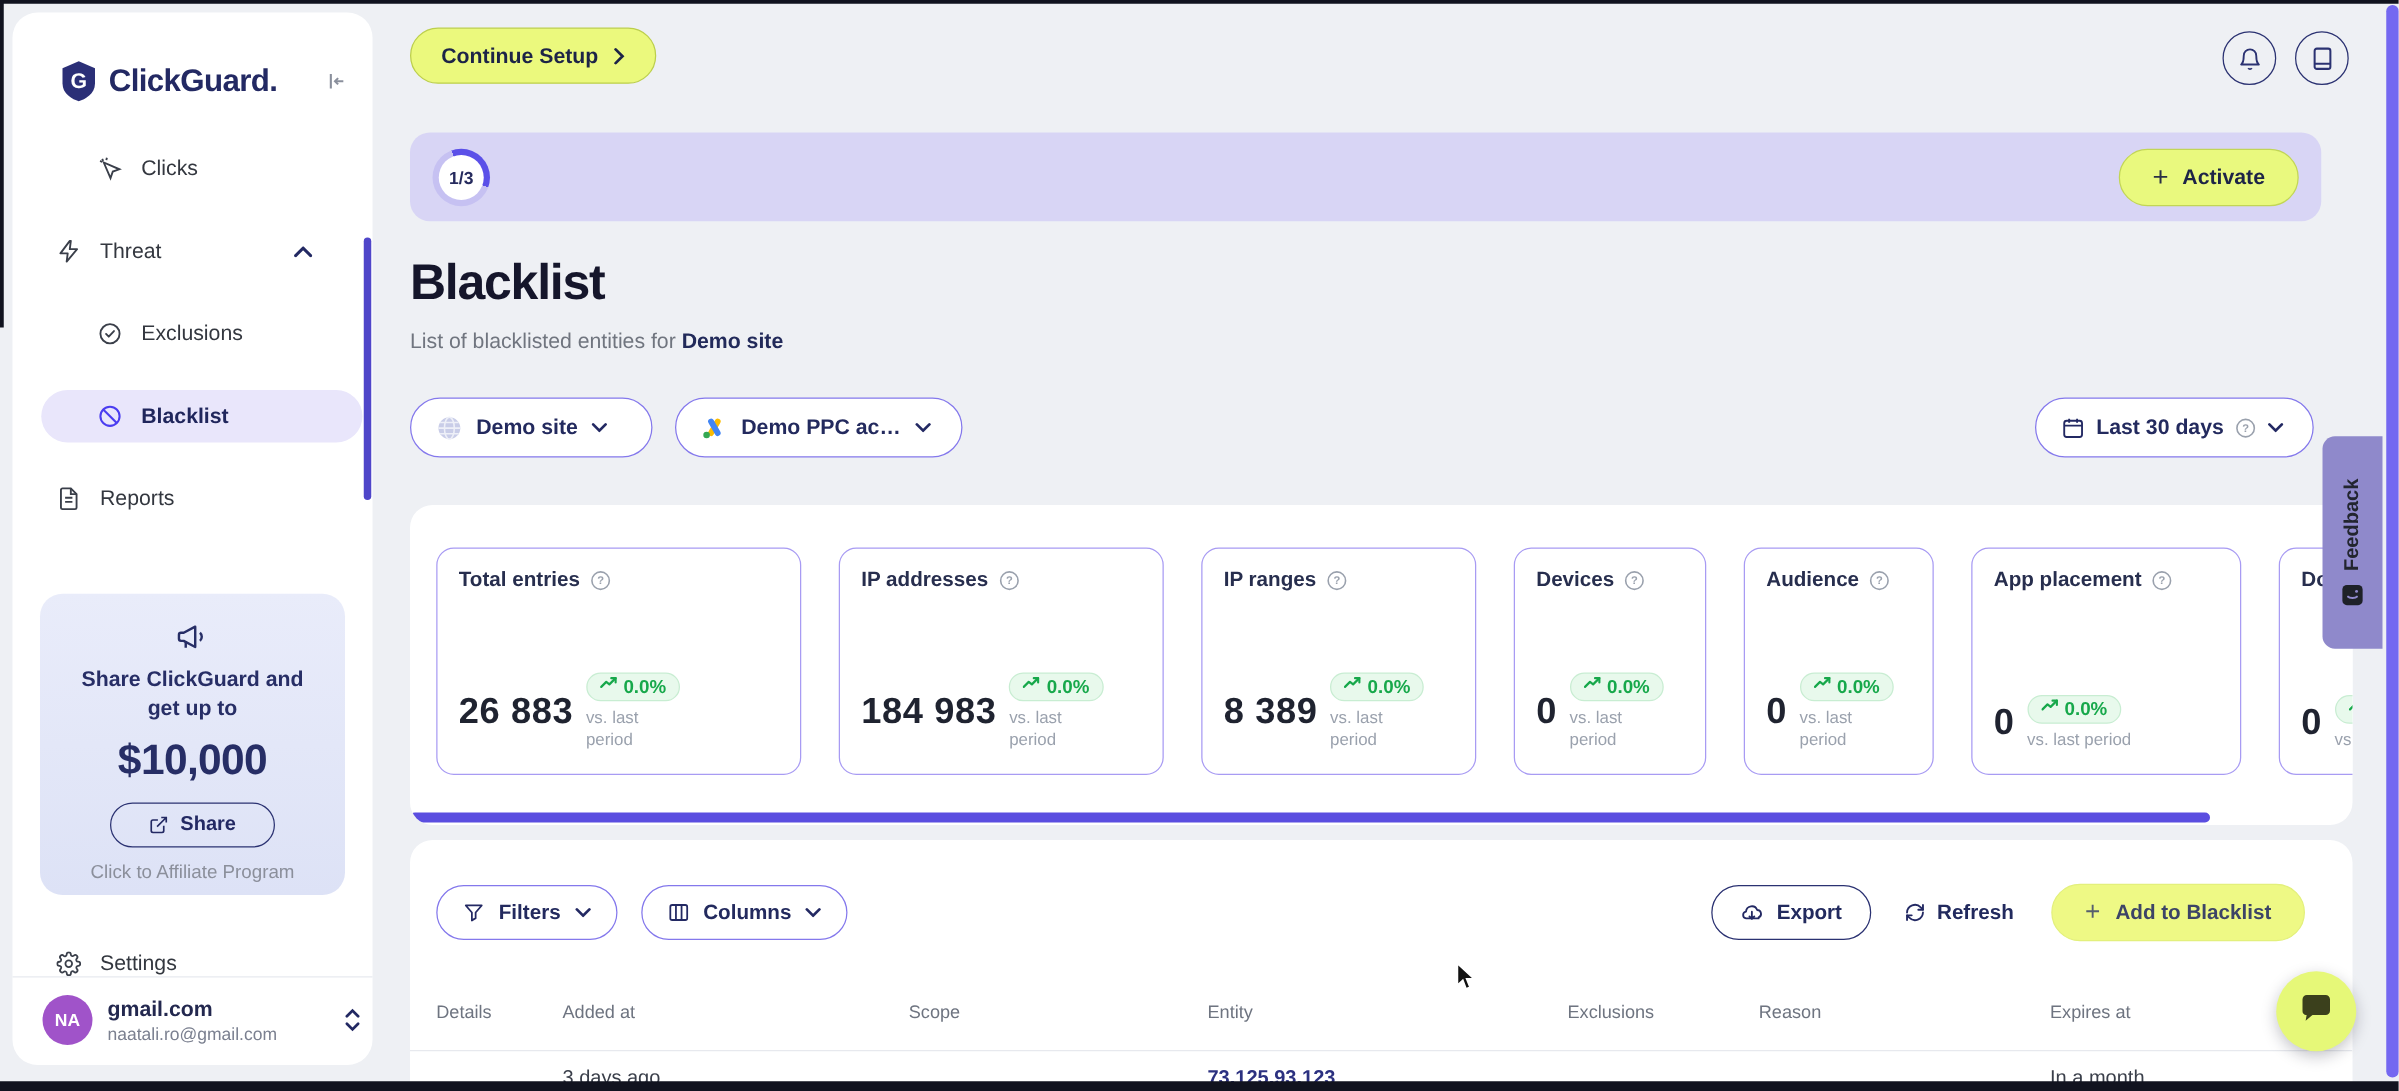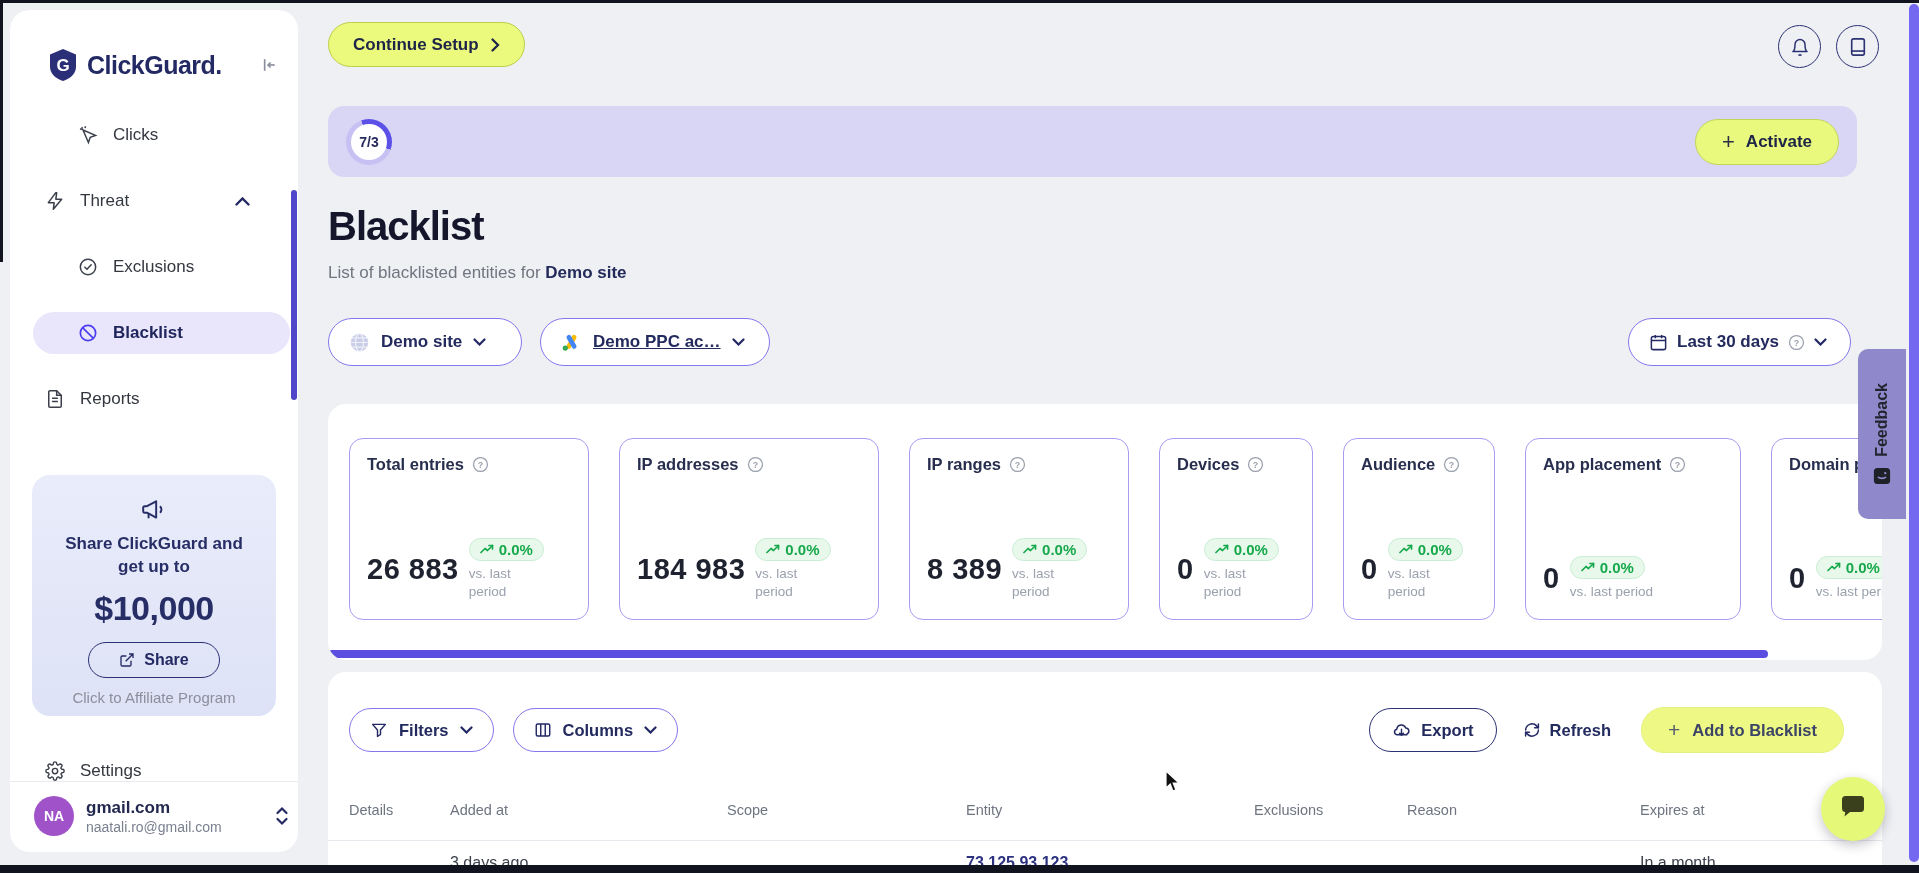--- a/index.html
+++ b/index.html
@@ -107,35 +107,35 @@
 
   
   .pill {
     position:absolute; top:318px; height:48px; border-radius:24px;
     background:#fff; border:1.6px solid #8478ec;
     display:inline-flex; align-items:center; gap:11px; padding:0 20px;
     font-size:17px; font-weight:600; color:#232a5e; cursor:pointer;
   }
   .pill .chev { color:#232963; }
   .pill.site { left:328px; width:194px; }
-  .pill.ppc  { left:540px; width:230px;text-decoration:underline; }
+  .pill.ppc  { left:540px; width:230px; }
   .pill.range{ left:1628px; width:223px; gap:9px; }
 
   
   .panel1 { position:absolute; left:328px; top:404px; width:1554px; height:256px;
     background:#fff; border-radius:18px; overflow:hidden; }
   .cards { position:absolute; left:21px; top:34px; display:flex; gap:30px; }
   .card { flex:none; height:182px; border:1.6px solid #a89bf3; border-radius:14px;
     background:#fff; padding:16px 17px; position:relative; }
   .card-title { display:flex; align-items:center; gap:8px; font-size:16.5px; font-weight:600; color:#272e4e; white-space:nowrap; overflow:hidden; }
   .help-ic { color:#9aa1ad; flex:none; }
   .card-bottom { position:absolute; left:17px; right:8px; bottom:18px; display:flex; align-items:center; gap:10px; }
   .card-value { font-size:29px; font-weight:700; color:#1f2330; letter-spacing:0.5px; white-space:nowrap; }
   .delta-col { display:flex; flex-direction:column; align-items:flex-start; }
-  .badge { display:inline-flex; align-items:center; gap:5px; background:#e8f9ec;
+  .badge { display:inline-flex; align-items:flex-start; gap:5px; background:#e8f9ec;
     border:1px solid #c8edd2; border-radius:12px; padding:2px 10px;
     color:#17a84b; font-size:15px; font-weight:600; }
   .note { font-size:13.5px; color:#9aa1ad; margin-top:4px; line-height:1.35; width:64px; }
   .note.wide { width:auto; white-space:nowrap; }
   .hscroll-thumb { position:absolute; left:0; bottom:2px; width:1440px; height:8px; background:#5b4ee0; border-radius:4px; cursor:pointer; }
 
   
   .panel2 { position:absolute; left:328px; top:672px; width:1554px; height:194px;
     background:#fff; border-radius:18px 18px 0 0; overflow:hidden; }
   .toolbar { position:absolute; left:21px; right:38px; top:35px; display:flex; align-items:center; }
@@ -319,21 +319,21 @@
   <span>
     <svg width="18" height="20" viewBox="0 0 20 22" fill="none" stroke="currentColor" stroke-width="1.8">
         <rect x="3" y="2" width="14" height="18" rx="2"></rect>
         <path d="M3 15.5h14"></path>
       </svg>
   </span>
 </button>
 
 <div class="banner">
   <span class="ring">
-    <span class="ring-inner">7/3</span>
+    <span class="ring-inner">1/3</span>
   </span>
   <button class="activate-btn">
     <span style="font-size:22px; font-weight:400; color:#2a2f45;">+</span>
     <span>Activate</span>
   </button>
 </div>
 
 <h1 class="page-title">Blacklist</h1>
 <div class="page-sub">
   <span>List of blacklisted entities for </span><b>Demo site</b>
@@ -390,21 +390,21 @@
   <span class="chev">
     <svg width="13" height="8" viewBox="0 0 13 8" fill="none" stroke="currentColor" stroke-width="2.2" stroke-linecap="round">
         <path d="M1.5 1.5 6.5 6.5 11.5 1.5"></path>
       </svg>
   </span>
 </div>
 
 <section class="panel1">
   <div class="cards">
 
-    <div class="card" style="width:240px">
+    <div class="card" style="width:292px">
       <div class="card-title">
           <span>Total entries</span>
           <span class="help-ic">
             <svg width="17" height="17" viewBox="0 0 20 20" fill="none">
               <circle cx="10" cy="10" r="8.2" stroke="currentColor" stroke-width="1.5"></circle>
               <text x="10" y="13.6" text-anchor="middle" font-size="10.5" fill="currentColor" font-family="Liberation Sans, sans-serif">?</text>
             </svg>
           </span>
         </div>
       <div class="card-bottom">

